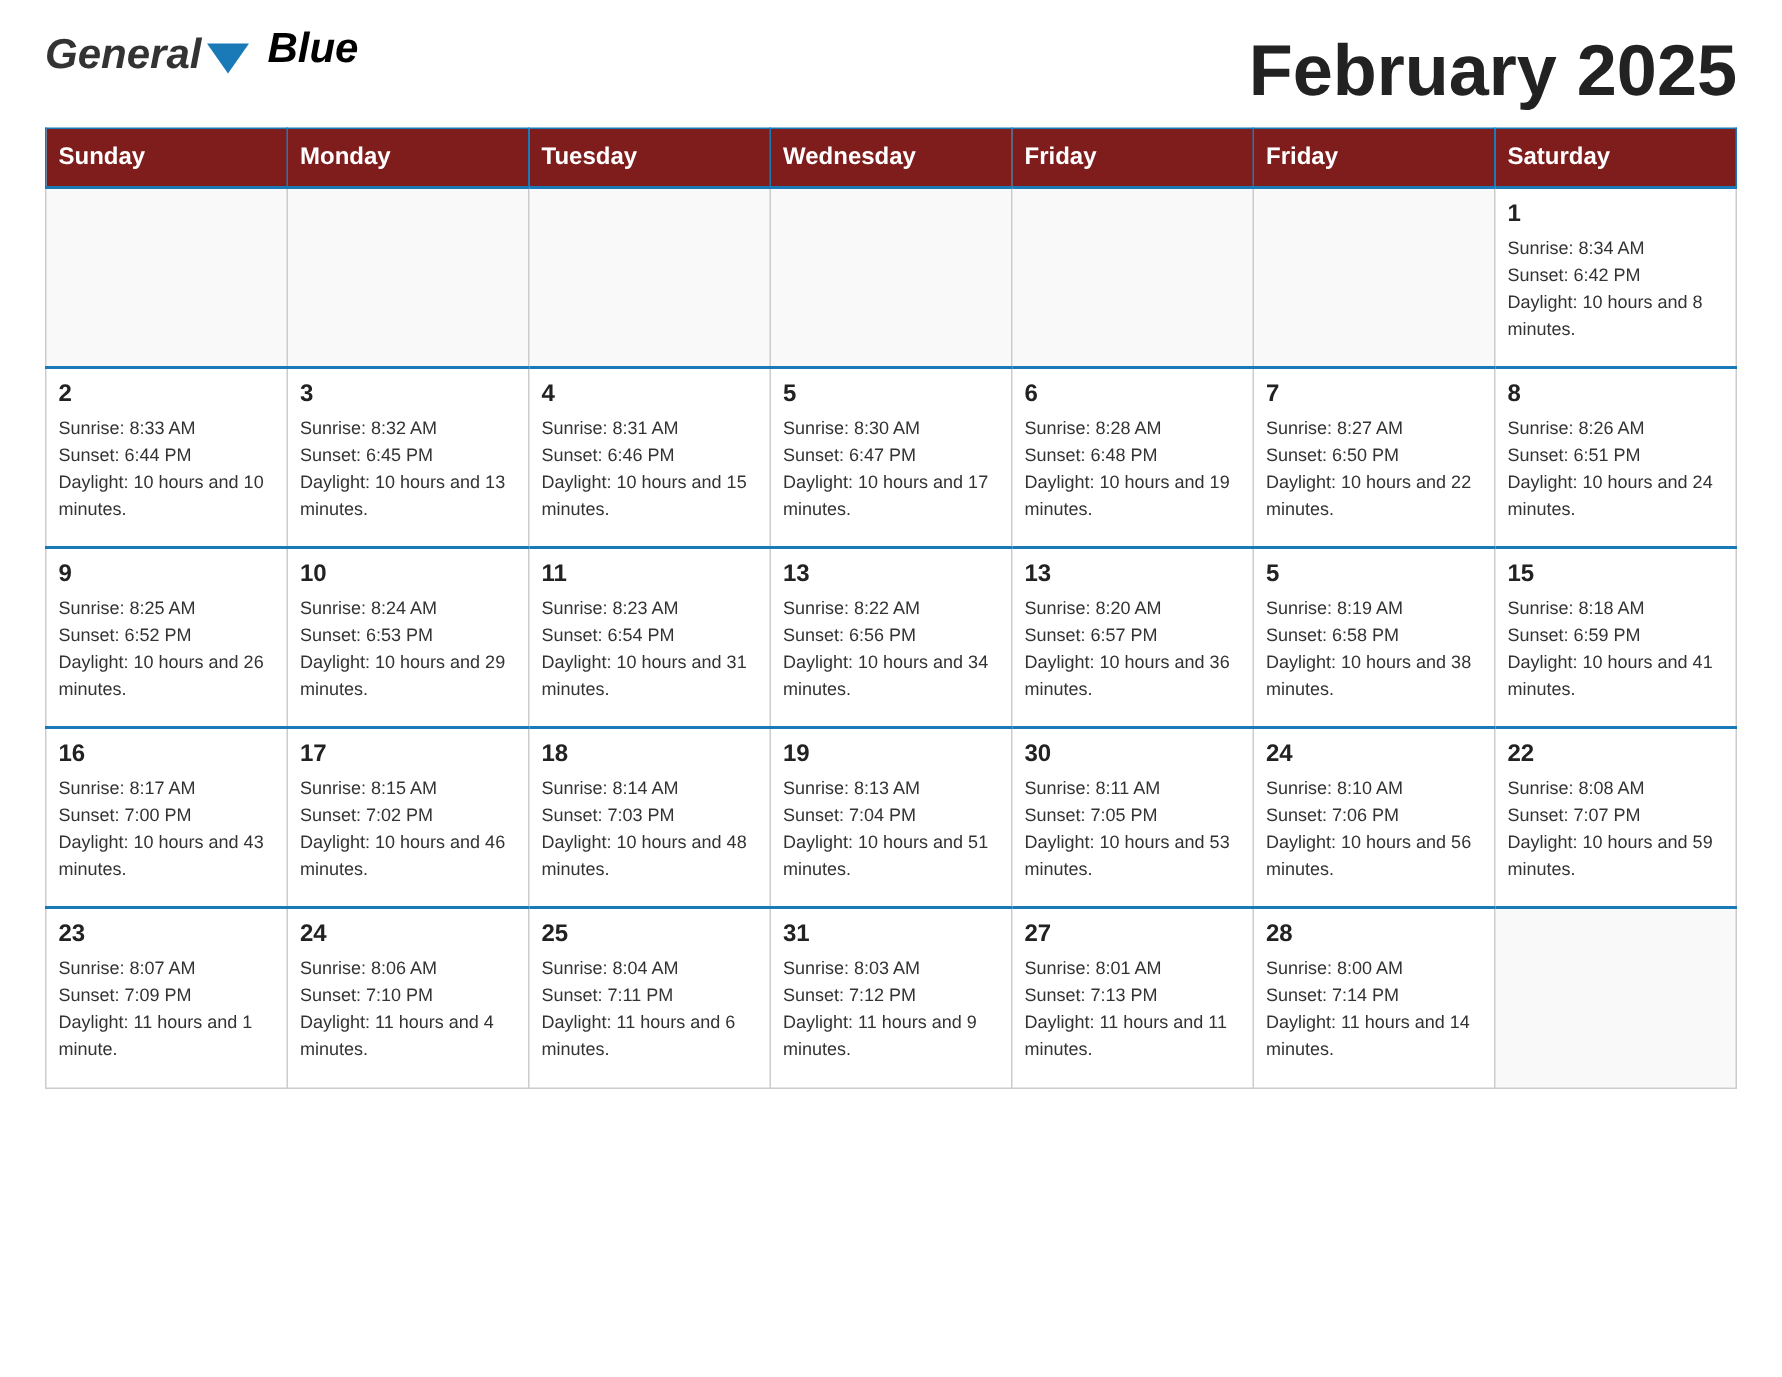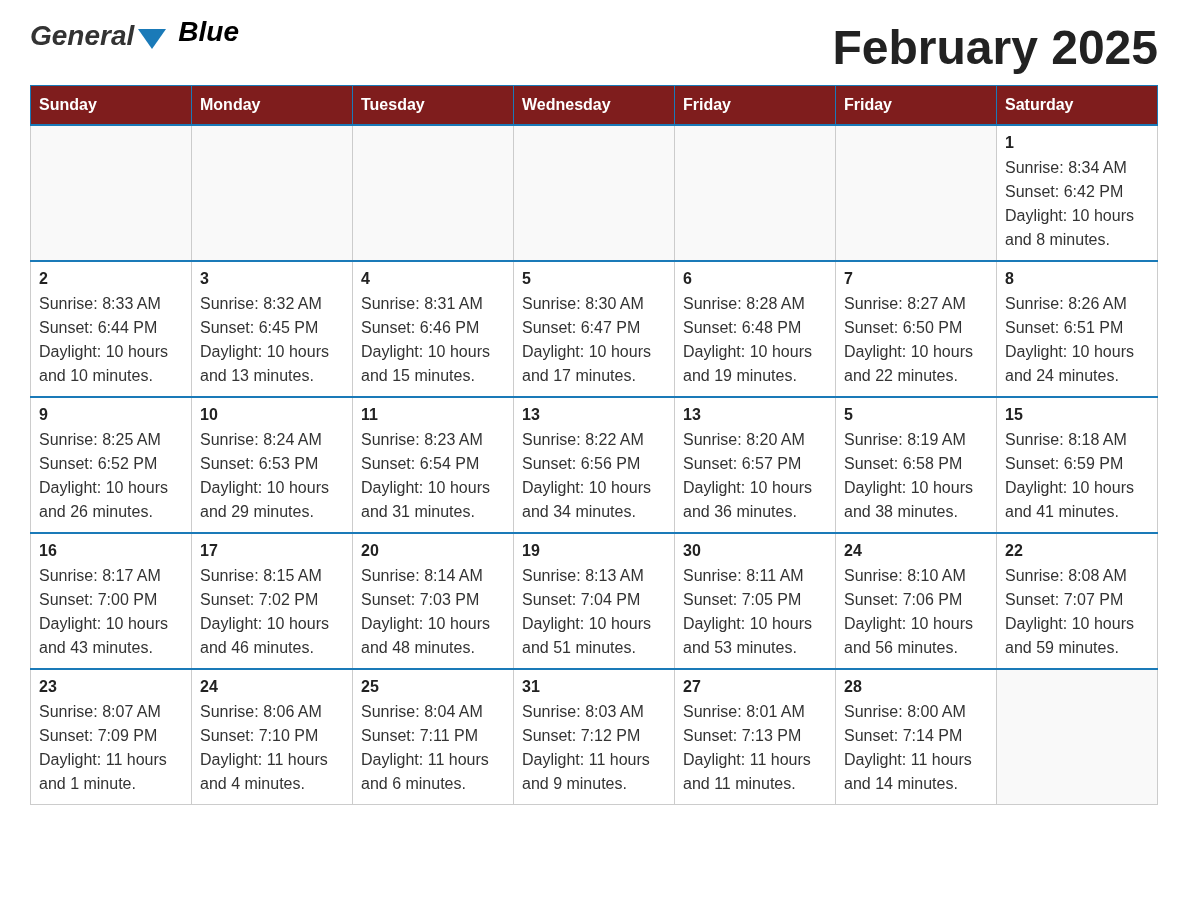--- a/index.html
+++ b/index.html
@@ -83,21 +83,21 @@
       height: 120px;
     }
     .day-number {
       font-size: 16px;
       font-weight: bold;
       color: #222;
       display: block;
       margin-bottom: 4px;
     }
     .day-info {
-      font-size: 16px;
+      font-size: 12px;
       color: #333;
       line-height: 1.5;
     }
     .empty-cell {
       background: #f9f9f9;
     }
     .week-row td {
       border-top: 2px solid #1a7ab8;
     }
   </style>
@@ -205,21 +205,21 @@
       <tr class="week-row">
         <td>
           <span class="day-number">16</span>
           <div class="day-info">Sunrise: 8:17 AM<br>Sunset: 7:00 PM<br>Daylight: 10 hours and 43 minutes.</div>
         </td>
         <td>
           <span class="day-number">17</span>
           <div class="day-info">Sunrise: 8:15 AM<br>Sunset: 7:02 PM<br>Daylight: 10 hours and 46 minutes.</div>
         </td>
         <td>
-          <span class="day-number">20</span>
+          <span class="day-number">18</span>
           <div class="day-info">Sunrise: 8:14 AM<br>Sunset: 7:03 PM<br>Daylight: 10 hours and 48 minutes.</div>
         </td>
         <td>
           <span class="day-number">19</span>
           <div class="day-info">Sunrise: 8:13 AM<br>Sunset: 7:04 PM<br>Daylight: 10 hours and 51 minutes.</div>
         </td>
         <td>
           <span class="day-number">30</span>
           <div class="day-info">Sunrise: 8:11 AM<br>Sunset: 7:05 PM<br>Daylight: 10 hours and 53 minutes.</div>
         </td>

